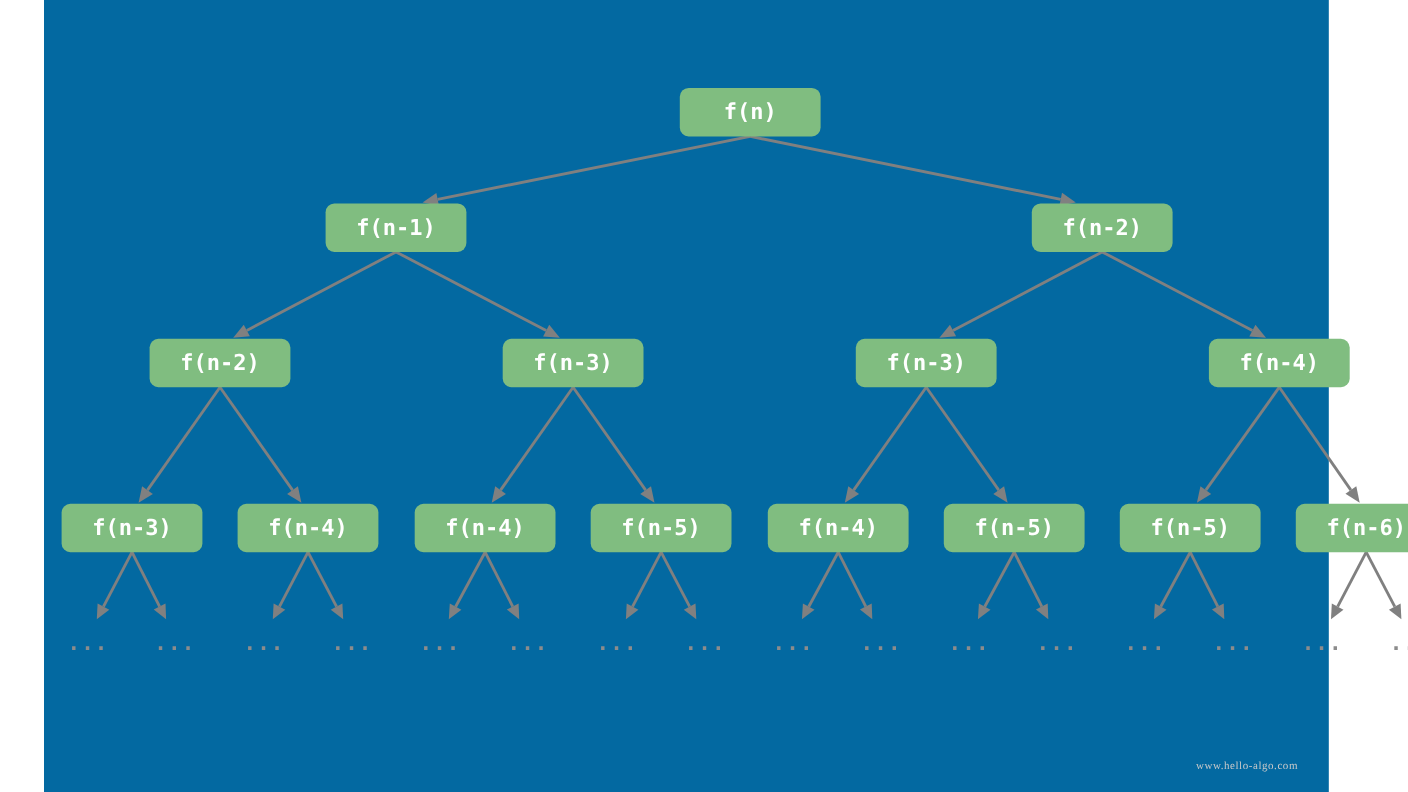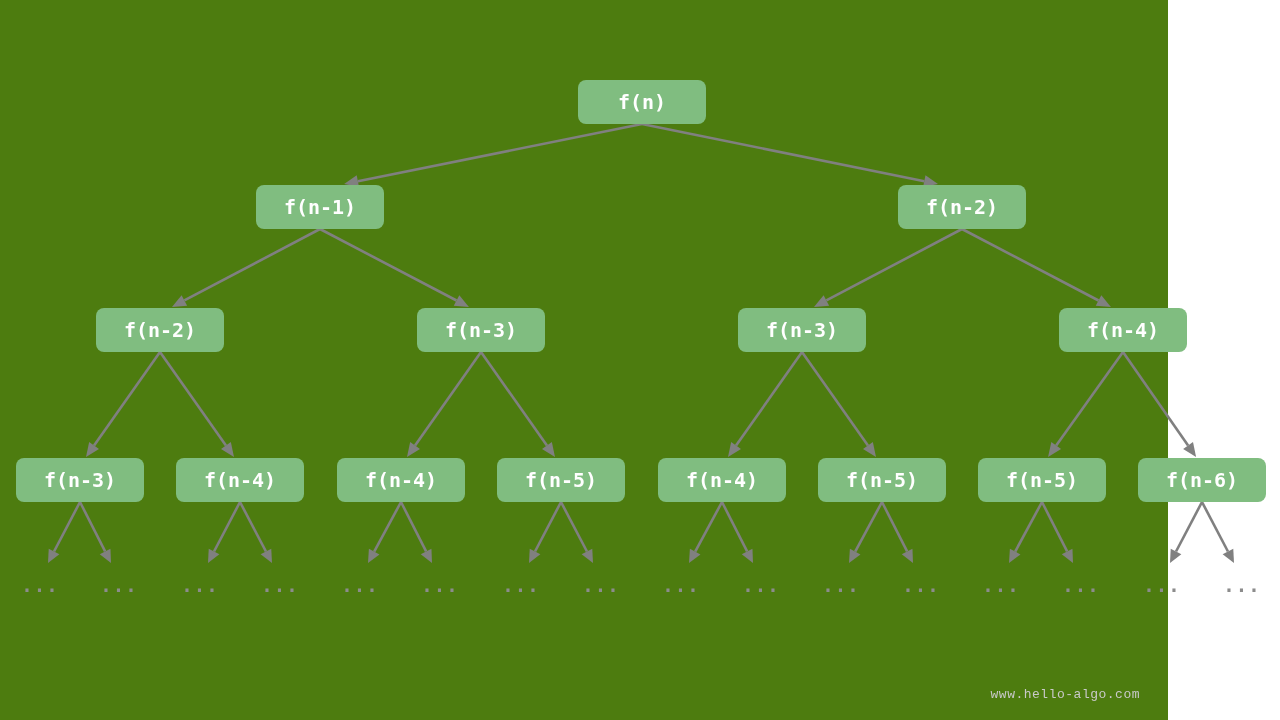--- a/index.html
+++ b/index.html
@@ -10,21 +10,22 @@
   body {
     width: 1280px;
     height: 720px;
     overflow: hidden;
     font-family: "DejaVu Sans Mono", monospace;
   }
   #stage {
     position: relative;
     width: 1168px;
     height: 720px;
-    background: #4d7c0f;
+    background: #0369a1;
+    margin-left: 40px;
   }
   #tree-svg {
     position: absolute;
     left: 0;
     top: 0;
     width: 1280px;
     height: 720px;
     display: block;
   }
   .node-box {
@@ -55,22 +56,22 @@
     font-weight: 700;
     text-anchor: middle;
     dominant-baseline: middle;
     letter-spacing: 1px;
   }
   .watermark {
     position: absolute;
     right: 28px;
     bottom: 18px;
     color: #c9c9c9;
-    font-family: Liberation Mono, monospace;
-    font-size: 13px;
+    font-family: Liberation Serif, serif;
+    font-size: 10px;
     letter-spacing: 0.5px;
     white-space: nowrap;
   }
 </style>
 </head>
 <body>
 
 <div id="stage">
   <svg id="tree-svg" viewBox="0 0 1280 720" xmlns="http://www.w3.org/2000/svg">
     <g id="edges-layer">

